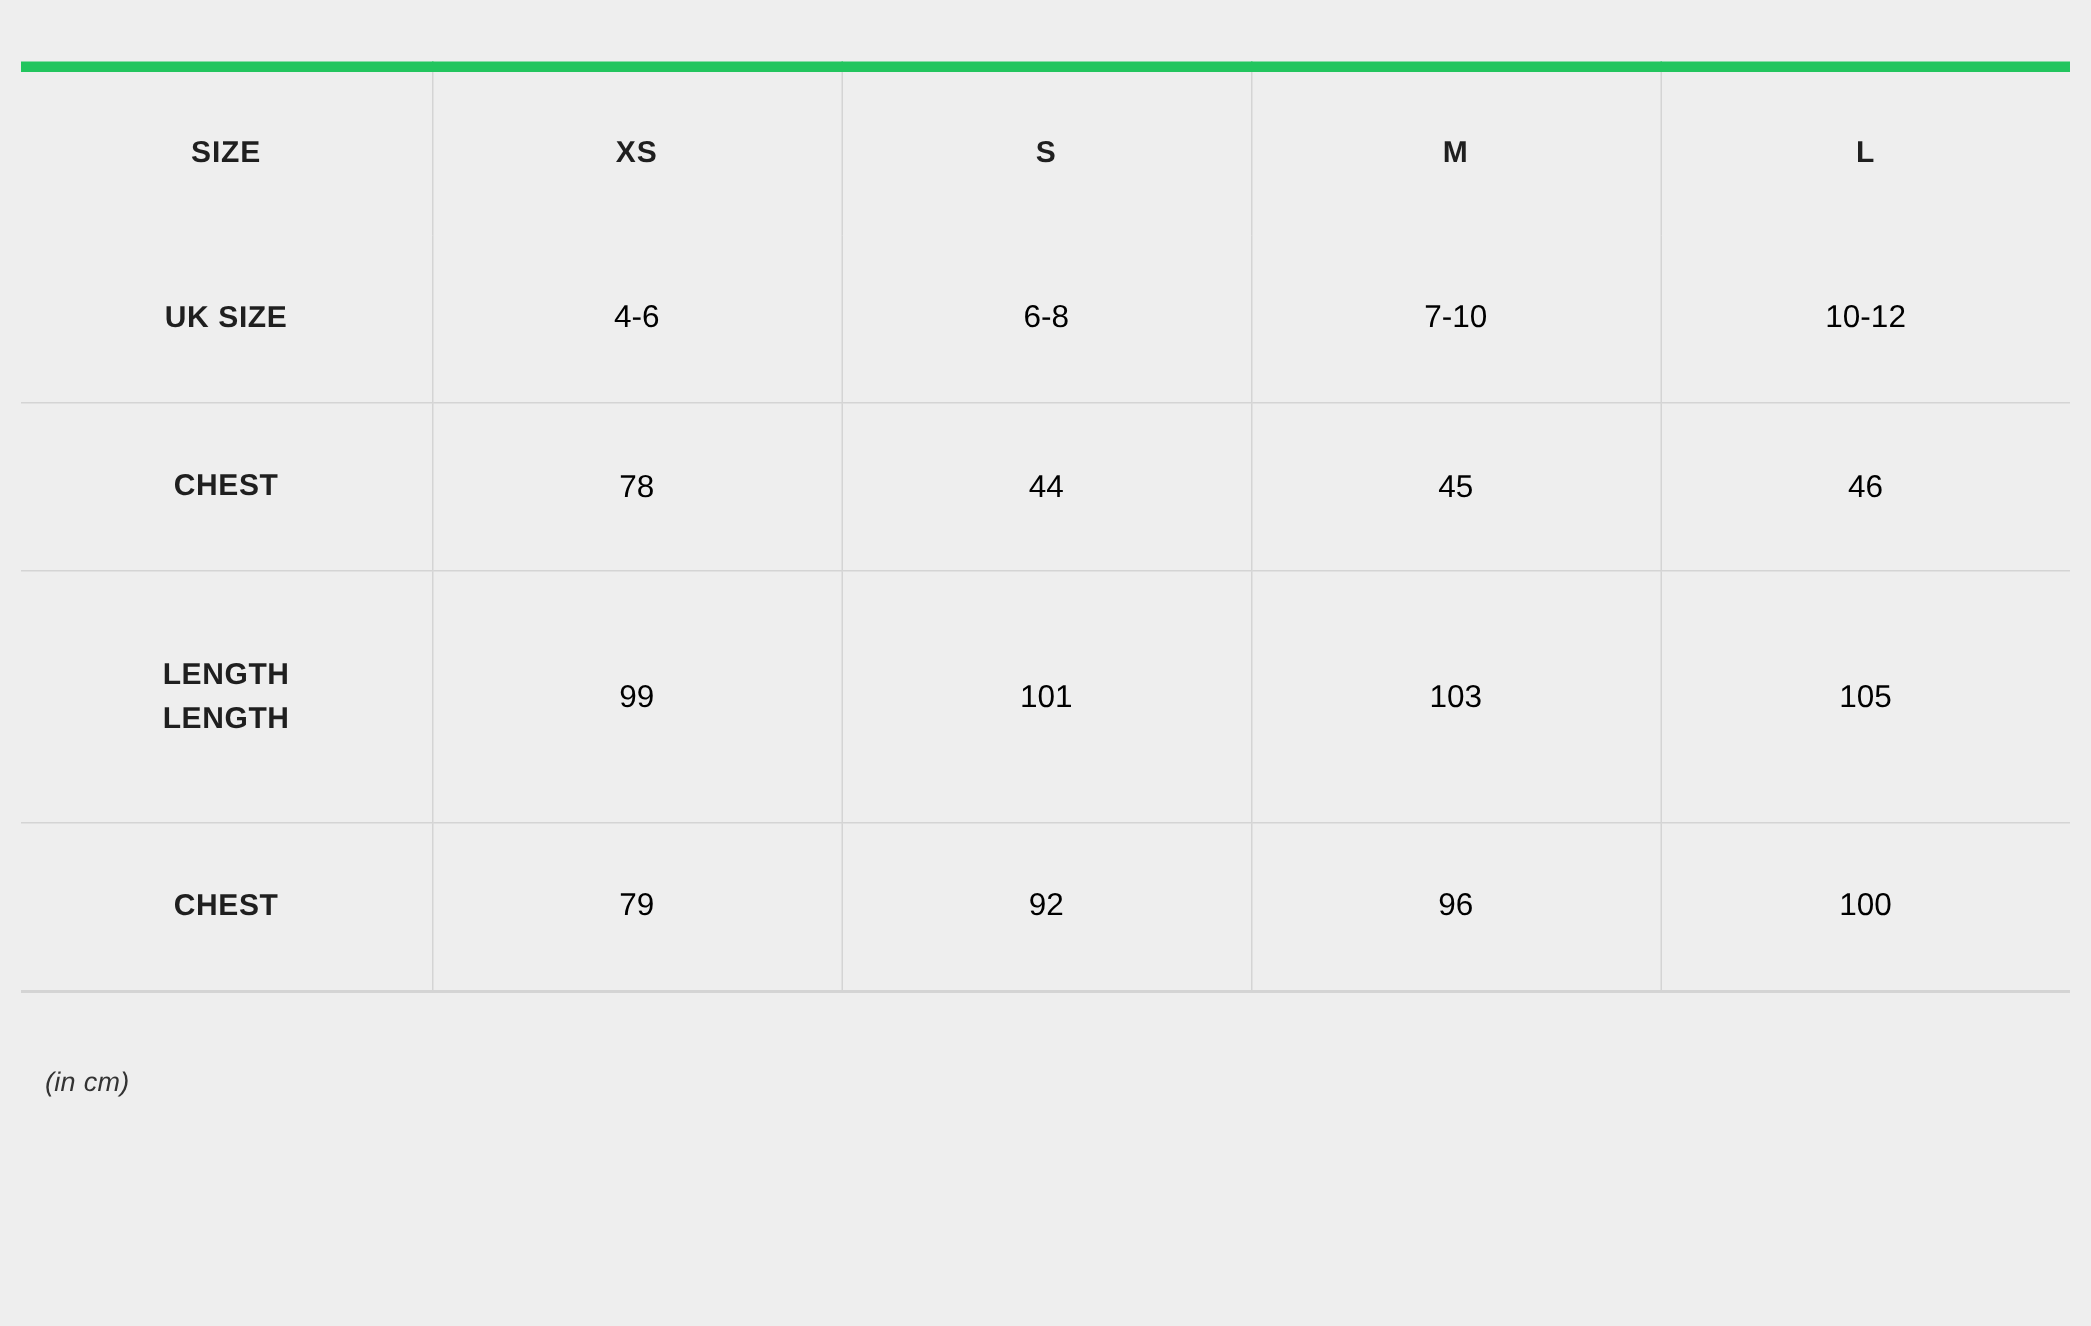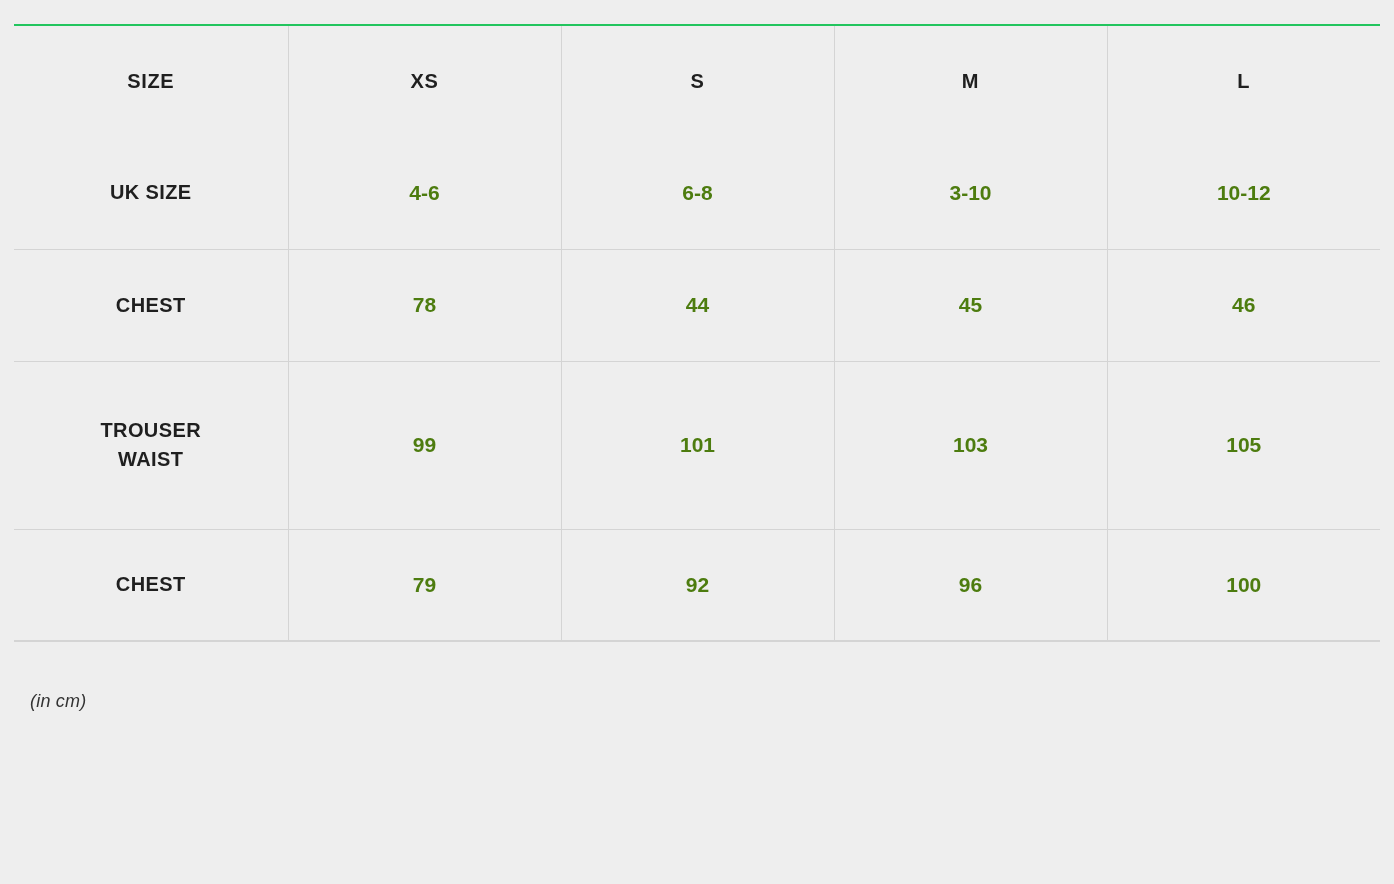--- a/index.html
+++ b/index.html
@@ -19,22 +19,22 @@
     width: 1394px;
     height: 884px;
     background: #eeeeee;
     box-sizing: border-box;
     padding: 0 14px;
   }
   .size-table {
     width: 1366px;
     border-collapse: collapse;
     table-layout: fixed;
-    margin-top: 24px;
-    border-top: 2px solid #22c55e;
+    margin-top: 41px;
+    border-top: 7px solid #22c55e;
     border-bottom: 2px solid #d4d4d4;
   }
   .size-table col.label-col { width: 274px; }
   .size-table col.size-col  { width: 273px; }
 
   .size-table td,
   .size-table th {
     border-bottom: 1px solid #d4d4d4;
     border-right: 1px solid #d4d4d4;
     text-align: center;
@@ -63,22 +63,22 @@
     font-weight: bold;
     letter-spacing: 0.4px;
     color: #1f1f1f;
     line-height: 1.45;
     border-right: 1px solid #d4d4d4;
     text-align: center;
   }
   .size-table td.value {
     height: 112px;
     font-size: 21px;
-    font-weight: bold;
-    color: #4d7c0f;
+    font-weight: normal;
+    color: #000000;
   }
   tr.tall th.row-head,
   tr.tall td.value {
     height: 168px;
   }
   .row-head .wrap {
     display: block;
     max-width: 150px;
     margin: 0 auto;
   }
@@ -115,38 +115,38 @@
       </tr>
     </thead>
     <tbody>
 
       <tr>
         <th class="row-head">
           <span class="wrap">UK SIZE</span>
         </th>
         <td class="value">4-6</td>
         <td class="value">6-8</td>
-        <td class="value">3-10</td>
+        <td class="value">7-10</td>
         <td class="value">10-12</td>
       </tr>
 
       <tr>
         <th class="row-head">
           <span class="wrap">CHEST</span>
         </th>
         <td class="value">78</td>
         <td class="value">44</td>
         <td class="value">45</td>
         <td class="value">46</td>
       </tr>
 
 
       <tr class="tall">
         <th class="row-head">
-          <span class="wrap">TROUSER WAIST</span>
+          <span class="wrap">LENGTH LENGTH</span>
         </th>
         <td class="value">99</td>
         <td class="value">101</td>
         <td class="value">103</td>
         <td class="value">105</td>
       </tr>
 
       <tr>
         <th class="row-head">
           <span class="wrap">CHEST</span>

